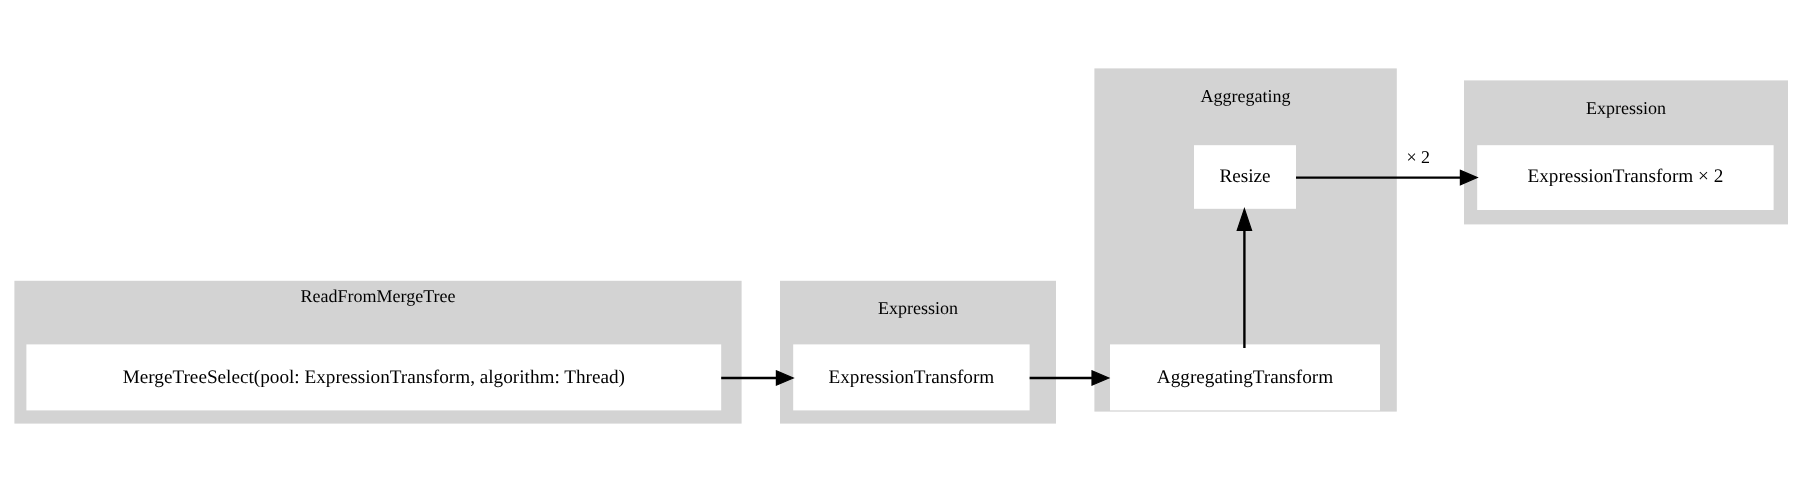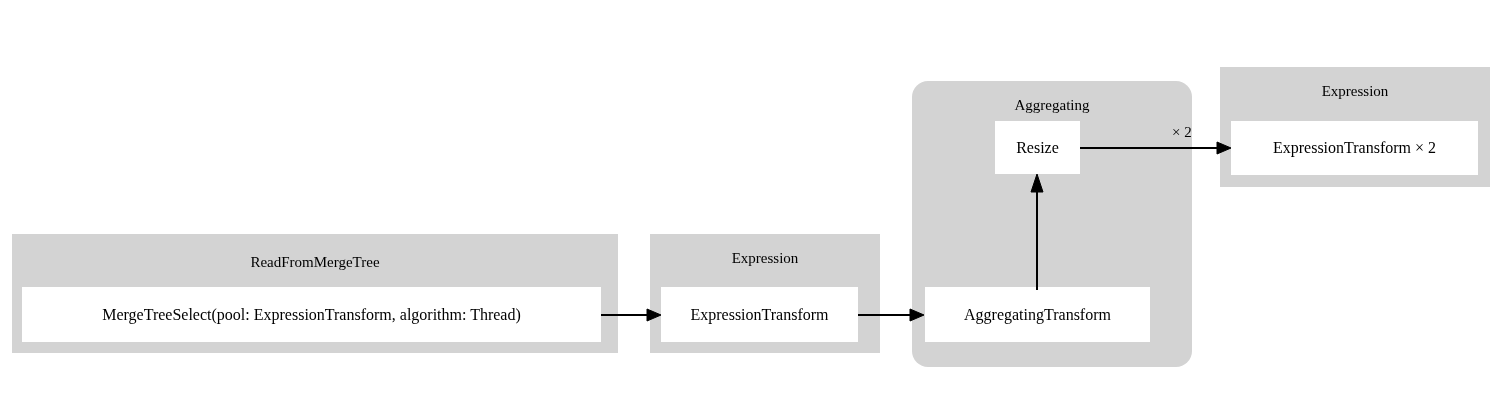--- a/index.html
+++ b/index.html
@@ -71,34 +71,34 @@
     white-space: nowrap;
     line-height: 1;
   }
 </style>
 </head>
 <body>
 
 <div id="canvas">
 
   <div class="cluster" style="left:12px; top:234px; width:606px; height:119px;">
-    <div class="cluster-title" style="top:21px;">ReadFromMergeTree</div>
+    <div class="cluster-title" style="top:7px;">ReadFromMergeTree</div>
   </div>
   <div class="node" style="left:22px; top:287px; width:579px; height:55px;">
     <span class="node-label">MergeTreeSelect(pool: ExpressionTransform, algorithm: Thread)</span>
   </div>
 
   <div class="cluster" style="left:650px; top:234px; width:230px; height:119px;">
     <div class="cluster-title" style="top:17px;">Expression</div>
   </div>
   <div class="node" style="left:661px; top:287px; width:197px; height:55px;">
     <span class="node-label">ExpressionTransform</span>
   </div>
 
-  <div class="cluster" style="left:912px; top:81px; width:280px; height:286px;border-radius:16px;">
+  <div class="cluster" style="left:912px; top:57px; width:252px; height:286px;">
     <div class="cluster-title" style="top:17px;">Aggregating</div>
   </div>
   <div class="node" style="left:995px; top:121px; width:85px; height:53px;">
     <span class="node-label">Resize</span>
   </div>
   <div class="node" style="left:925px; top:287px; width:225px; height:55px;">
     <span class="node-label">AggregatingTransform</span>
   </div>
 
   <div class="cluster" style="left:1220px; top:67px; width:270px; height:120px;">

